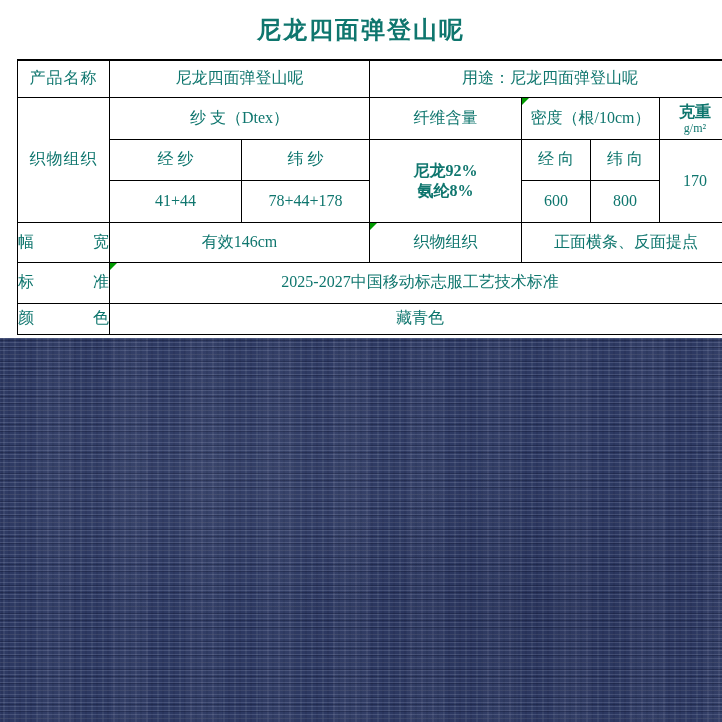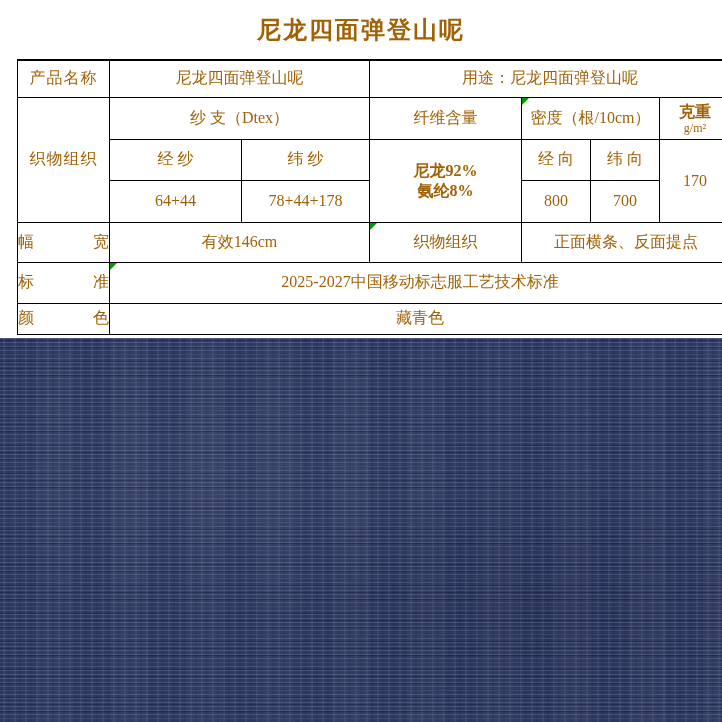--- a/index.html
+++ b/index.html
@@ -1,21 +1,21 @@
 <!DOCTYPE html>
 <html><head>
 <meta charset="utf-8">
 <style>
   html,body{margin:0;padding:0;background:#ffffff;}
   .page{
     position:relative;
     width:722px;height:722px;
     background:#ffffff;
     font-family:"Liberation Serif","DejaVu Serif",serif;
-    color:#a16207;
+    color:#0f766e;
     overflow:hidden;
   }
   .title{
     height:59px;
     display:flex;align-items:center;justify-content:center;
     font-size:24px;font-weight:bold;letter-spacing:2px;
   }
   table.spec{
     border-collapse:collapse;
     table-layout:fixed;
@@ -103,24 +103,24 @@
         <td>纬 纱</td>
         <td rowspan="2">
           <span class="wline">尼龙92%</span>
           <span class="wline">氨纶8%</span>
         </td>
         <td>经 向</td>
         <td>纬 向</td>
         <td rowspan="2">170</td>
       </tr>
       <tr style="height:42px">
-        <td>64+44</td>
+        <td>41+44</td>
         <td>78+44+178</td>
+        <td>600</td>
         <td>800</td>
-        <td>700</td>
       </tr>
       <tr style="height:40px">
         <td class="justify2">幅 宽</td>
         <td colspan="2">有效146cm</td>
         <td>
           <span class="marker"></span>
           <span>织物组织</span>
         </td>
         <td colspan="3">正面横条、反面提点</td>
       </tr>

